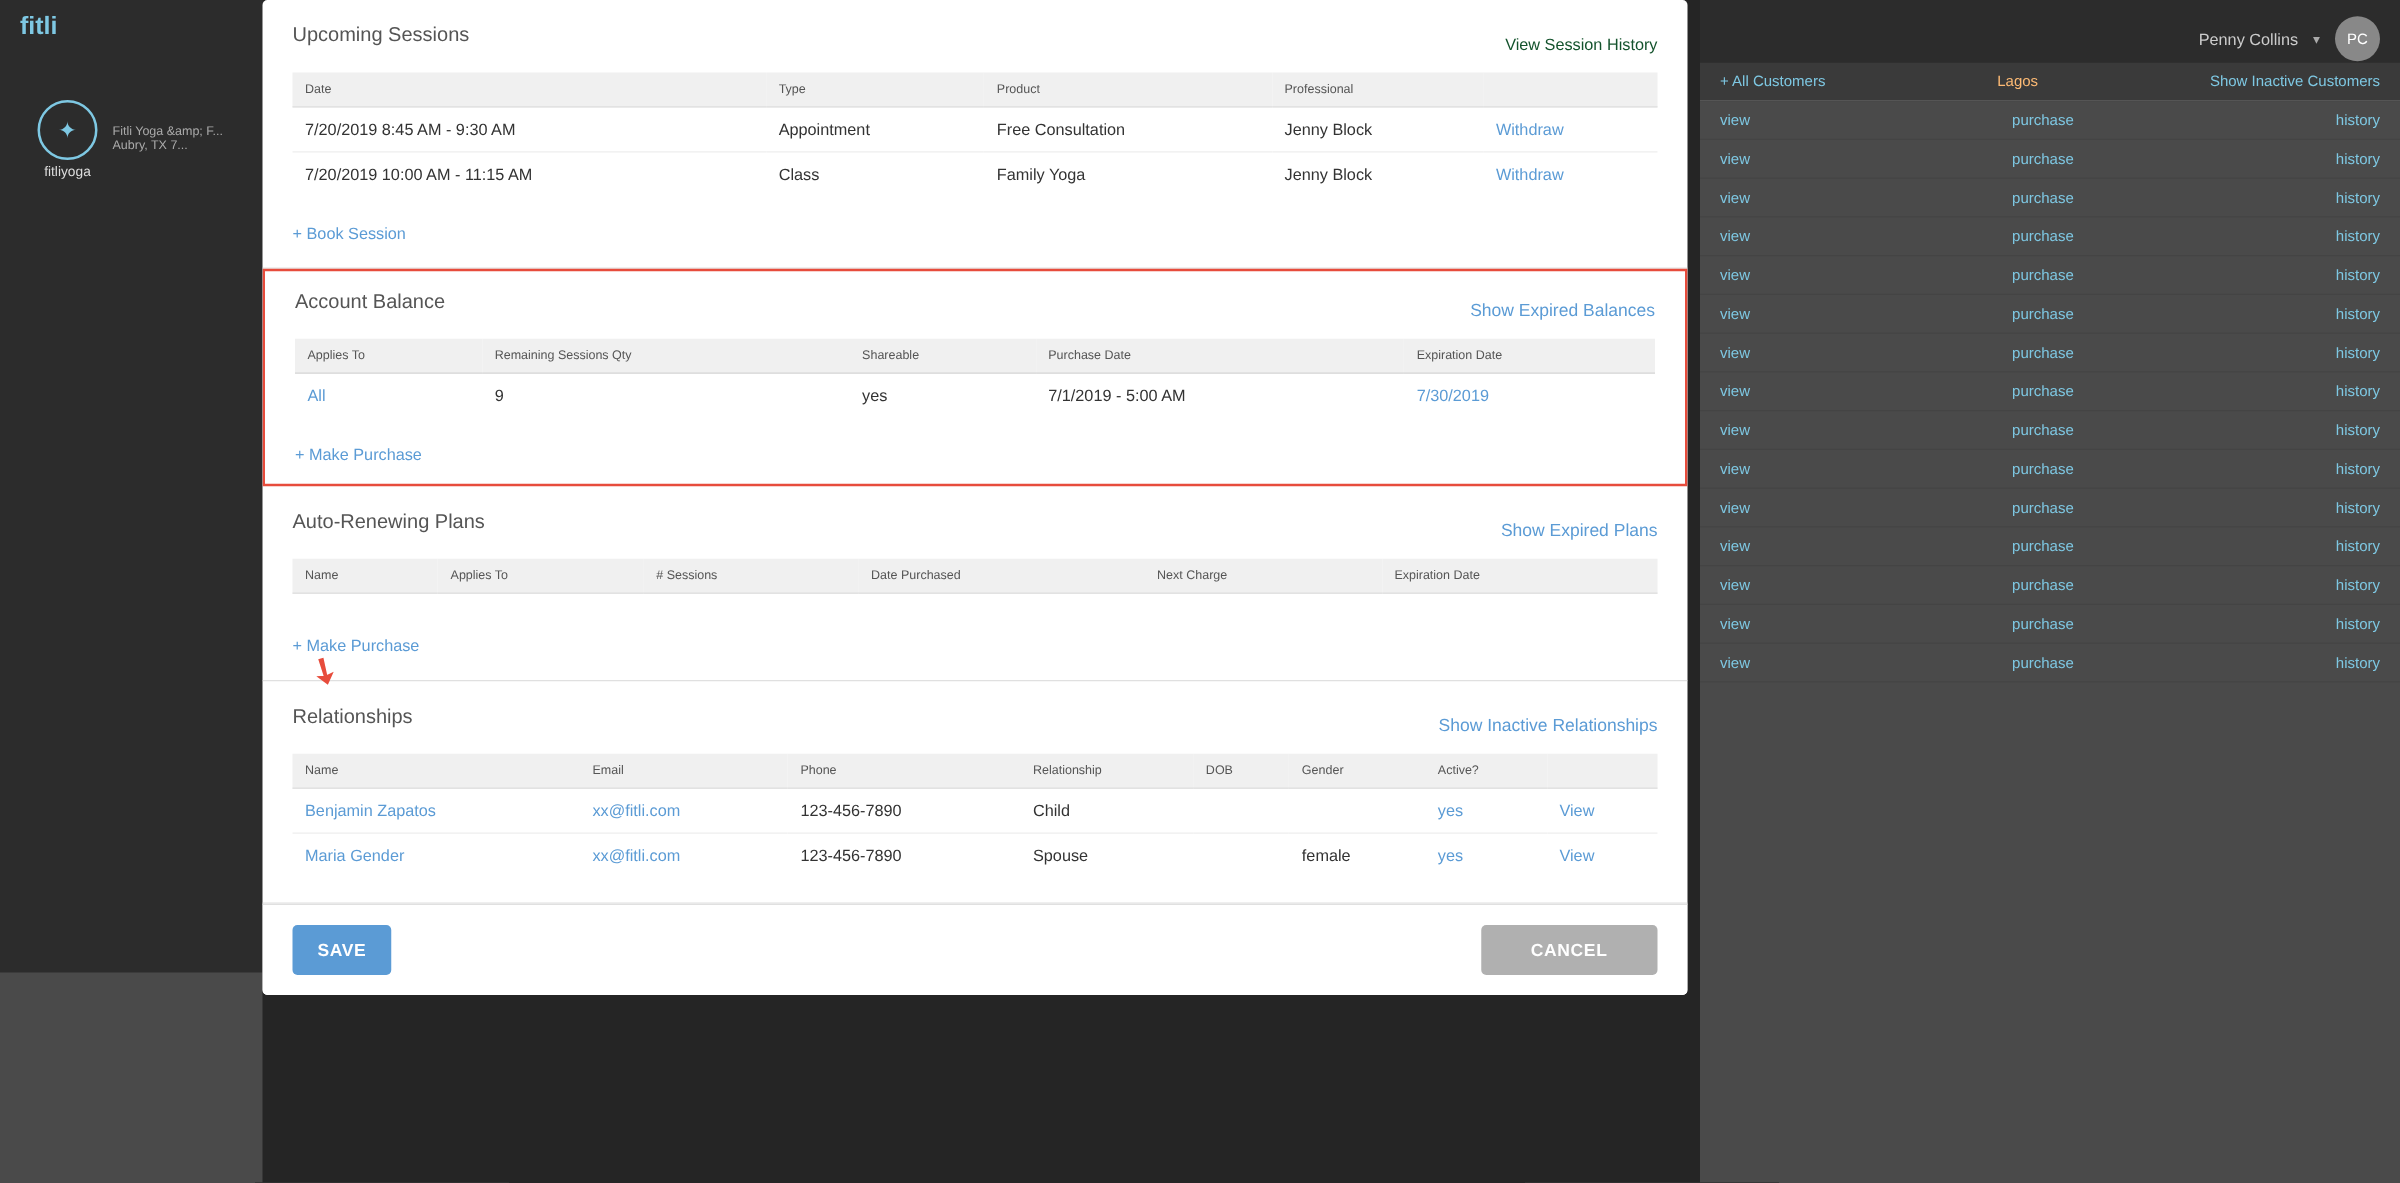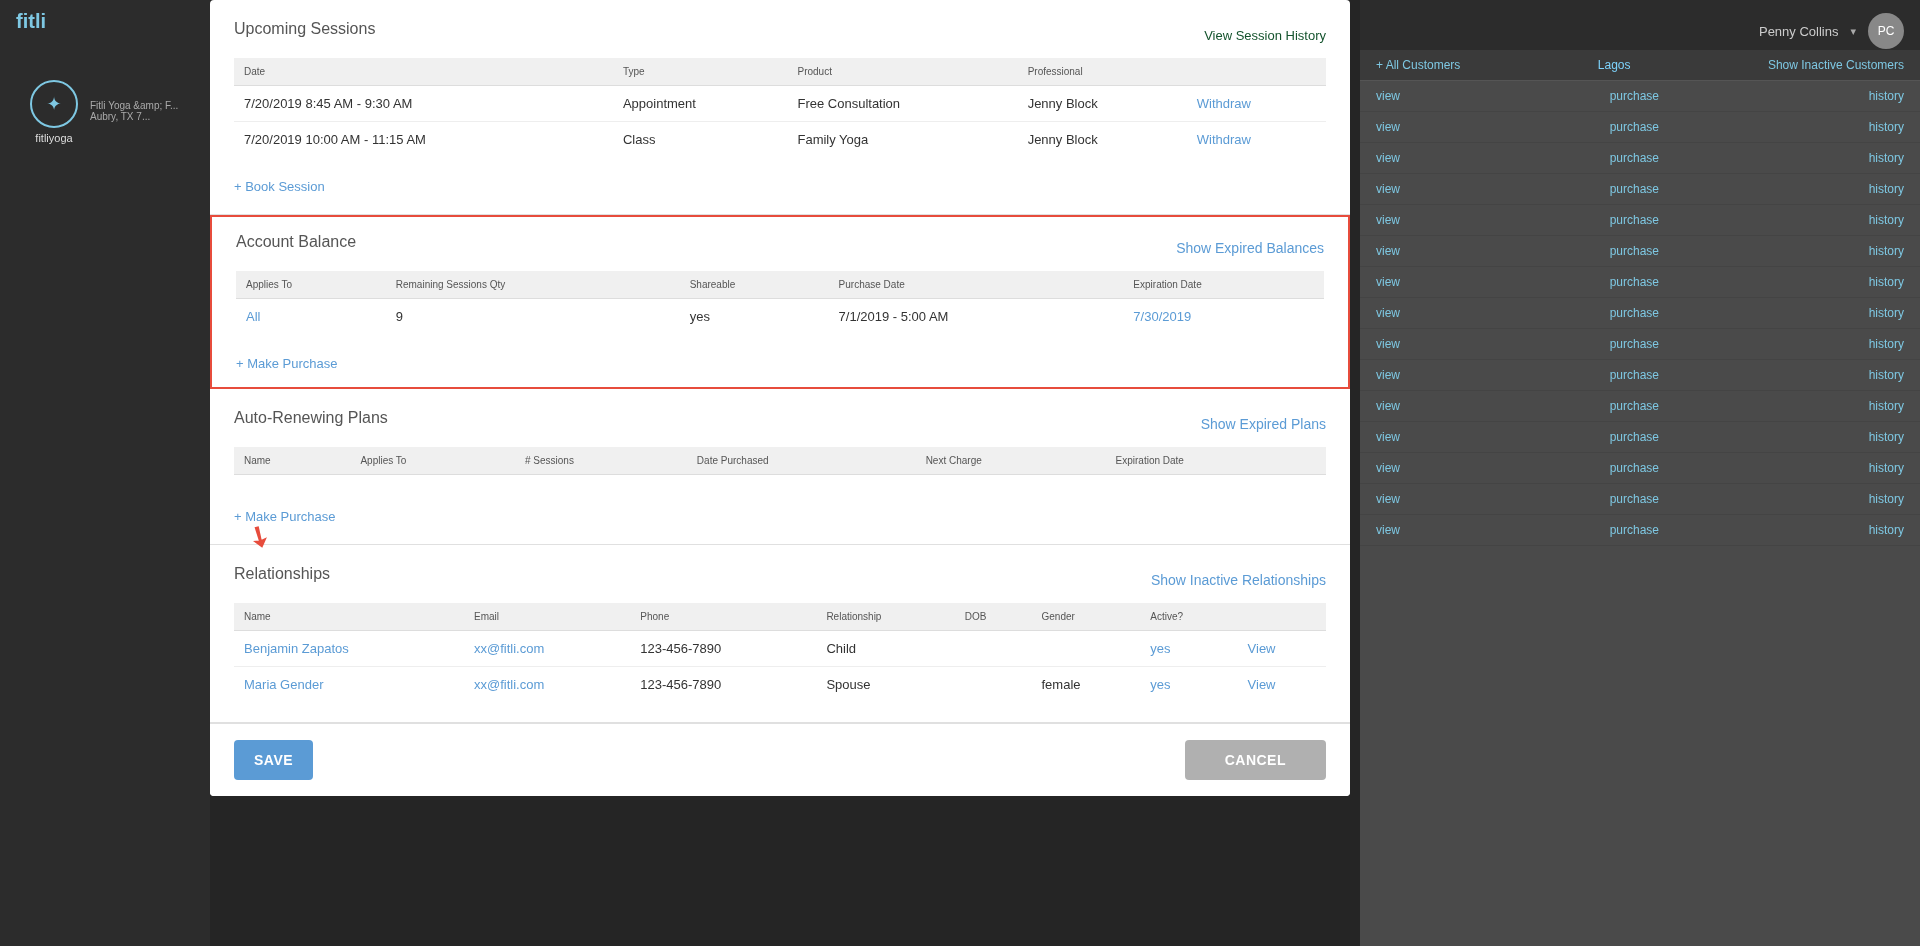--- a/index.html
+++ b/index.html
@@ -12,21 +12,21 @@
       height: 946px;
       overflow: hidden;
       position: relative;
     }
 
     
     .bg-sidebar {
       position: absolute;
       left: 0; top: 0;
       width: 210px;
-      height: 946px;
+      height: 778px;
       background: #2c2c2c;
     }
 
     
     .modal-overlay {
       position: absolute;
       left: 210px; top: 0;
       width: calc(1920px - 210px - 560px);
       height: 946px;
       background: rgba(0,0,0,0.5);
@@ -223,21 +223,21 @@
       overflow: hidden;
     }
     .right-header-bar {
       background: #3a3a3a;
       padding: 8px 16px;
       display: flex;
       justify-content: space-between;
       align-items: center;
       border-bottom: 1px solid #555;
     }
-    .right-header-bar span { color: #7dd3fc; font-size: 12px; }
+    .right-header-bar span { color: #fdba74; font-size: 12px; }
     .right-row {
       display: flex;
       justify-content: space-between;
       padding: 8px 16px;
       border-bottom: 1px solid #444;
       font-size: 12px;
       color: #888;
     }
     .right-row .rl { color: #7ec8e3; cursor: pointer; }
   </style>

